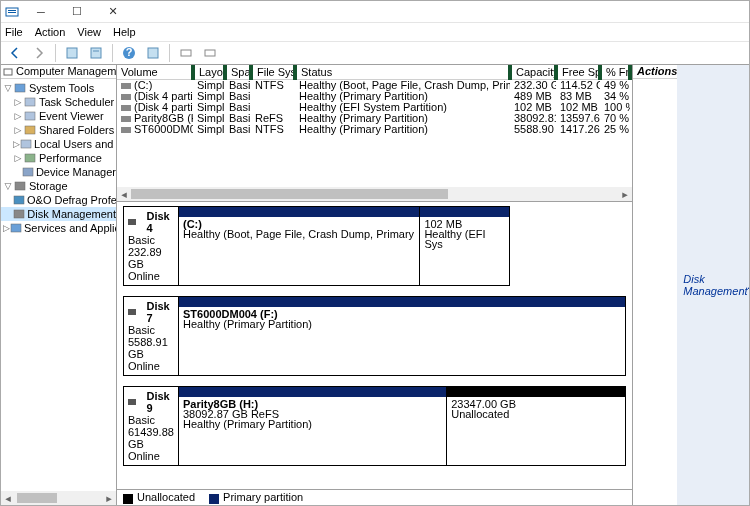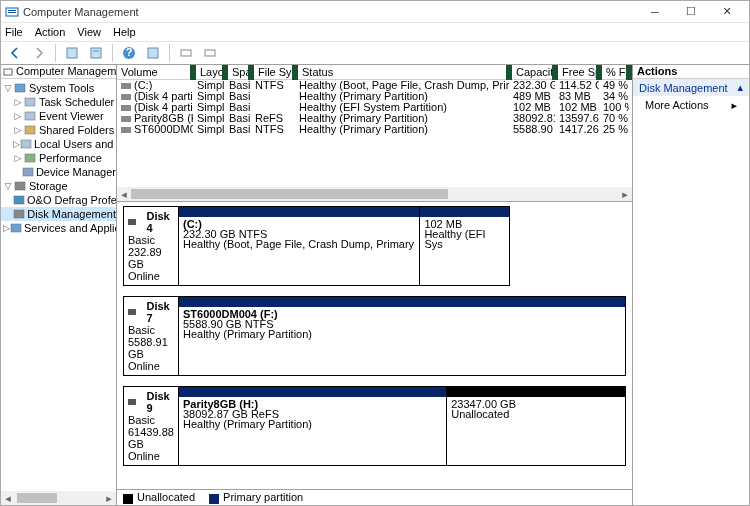--- a/index.html
+++ b/index.html
@@ -20,58 +20,57 @@
 .tree-header { height: 14px; border-bottom: 1px solid #d0d0d0; background: #fff; overflow: hidden; white-space: nowrap; padding-left: 2px; }
 .tree { padding: 2px 0 18px 0; white-space: nowrap; }
 .tree-row { display: flex; align-items: center; height: 14px; padding-left: 2px; }
 .tree-row.selected { background: #cce8ff; }
 .tree-row .twisty { width: 10px; display: inline-flex; justify-content: center; color: #666; font-size: 9px; }
 .tree-row .ticon { width: 14px; height: 12px; display: inline-flex; align-items: center; justify-content: center; margin-right: 2px; }
 .tree-row.d1 { padding-left: 12px; }
 .main-pane { flex: 1; display: flex; flex-direction: column; border-right: 1px solid #a0a0a0; overflow: hidden; }
 .vol-table { border-bottom: 1px solid #a0a0a0; }
 .vol-table table { border-collapse: collapse; width: 100%; table-layout: fixed; }
-.vol-table th { text-align: left; font-weight: normal; border-right: 6px solid #14532d; border-bottom: 1px solid #d0d0d0; padding: 1px 4px; height: 14px; background: #fff; overflow: hidden; white-space: nowrap; }
+.vol-table th { text-align: left; font-weight: normal; border-right: 4px solid #14532d; border-bottom: 1px solid #d0d0d0; padding: 1px 4px; height: 14px; background: #fff; overflow: hidden; white-space: nowrap; }
 .vol-table td { padding: 0 4px; height: 11px; line-height: 11px; white-space: nowrap; overflow: hidden; }
 .vol-table .disk-icon { display: inline-block; width: 10px; height: 6px; background: #888; margin-right: 3px; vertical-align: middle; }
 .hscroll-area { height: 14px; background: #f0f0f0; display: flex; align-items: center; margin-top: 52px; }
 .hscroll-area .arrow { width: 14px; height: 14px; display: flex; align-items: center; justify-content: center; color: #666; }
 .hscroll-area .track { flex: 1; height: 14px; position: relative; }
 .hscroll-area .thumb { position: absolute; left: 0; width: 65%; height: 10px; top: 2px; background: #c0c0c0; }
 .disk-map { padding: 4px 6px 0 6px; overflow: hidden; }
 .disk-block { display: flex; margin-bottom: 10px; }
 .disk-left { width: 56px; border: 1px solid #000; padding: 3px 4px; line-height: 12px; }
 .disk-left .dname { font-weight: bold; display: flex; align-items: center; gap: 10px; }
 .disk-left .dicon { width: 10px; height: 6px; background: #555; display: inline-block; }
 .disk-right { flex: 1; display: flex; }
 .partition { border: 1px solid #000; border-left: none; padding: 2px 4px; line-height: 10px; overflow: hidden; position: relative; }
 .partition .stripe { position: absolute; top: 0; left: 0; right: 0; height: 10px; }
 .partition .stripe.blue { background: #0a246a; }
 .partition .stripe.black { background: #000; }
 .partition .content { margin-top: 10px; font-size: 10px; }
 .partition .pname { font-weight: bold; }
 .legend { border-top: 1px solid #a0a0a0; height: 16px; display: flex; align-items: center; padding: 0 6px; gap: 14px; }
 .legend .sw { width: 10px; height: 10px; display: inline-block; margin-right: 4px; vertical-align: middle; }
-.actions-pane { width: 116px; display: flex; flex-direction: column; }
+.actions-pane { width: 116px; display: flex; flex-direction: row; font-style: italic; }
 .actions-pane .ah { height: 14px; border-bottom: 1px solid #d0d0d0; padding-left: 4px; font-weight: bold; }
 .actions-pane .asub { background: #e8eef7; padding: 2px 6px; display: flex; justify-content: space-between; align-items: center; color: #003399; }
 .actions-pane .aitem { padding: 3px 12px; display: flex; justify-content: space-between; align-items: flex-start; }
 </style>
 </head>
 <body>
 
 <div class="titlebar">
   <span class="app-icon">
     <svg width="14" height="14">
         <rect x="1" y="3" width="12" height="8" fill="#fff" stroke="#0a5ca8"></rect>
         <rect x="3" y="5" width="8" height="1" fill="#0a5ca8"></rect>
         <rect x="3" y="7" width="8" height="1" fill="#0a5ca8"></rect>
       </svg>
   </span>
-  <span class="title">Computer Management</span>
   <div class="win-btn">─</div>
   <div class="win-btn">☐</div>
   <div class="win-btn">✕</div>
 </div>
 
 <div class="menubar">
   <span>File</span>
   <span>Action</span>
   <span>View</span>
   <span>Help</span>
@@ -341,21 +340,20 @@
             </div>
             <div>Basic</div>
             <div>232.89 GB</div>
             <div>Online</div>
           </div>
           <div class="disk-right">
             <div class="partition" style="width: 54%;">
               <div class="stripe blue"></div>
               <div class="content">
                 <div class="pname">(C:)</div>
-                <div>232.30 GB NTFS</div>
                 <div>Healthy (Boot, Page File, Crash Dump, Primary</div>
               </div>
             </div>
             <div class="partition" style="width: 20%;">
               <div class="stripe blue"></div>
               <div class="content">
                 <div>102 MB</div>
                 <div>Healthy (EFI Sys</div>
               </div>
             </div>
@@ -369,21 +367,20 @@
             </div>
             <div>Basic</div>
             <div>5588.91 GB</div>
             <div>Online</div>
           </div>
           <div class="disk-right">
             <div class="partition" style="width: 100%;">
               <div class="stripe blue"></div>
               <div class="content">
                 <div class="pname">ST6000DM004  (F:)</div>
-                <div>5588.90 GB NTFS</div>
                 <div>Healthy (Primary Partition)</div>
               </div>
             </div>
           </div>
         </div>
         <div class="disk-block">
           <div class="disk-left">
             <div class="dname">
               <span class="dicon"></span>
               <span>Disk 9</span>

